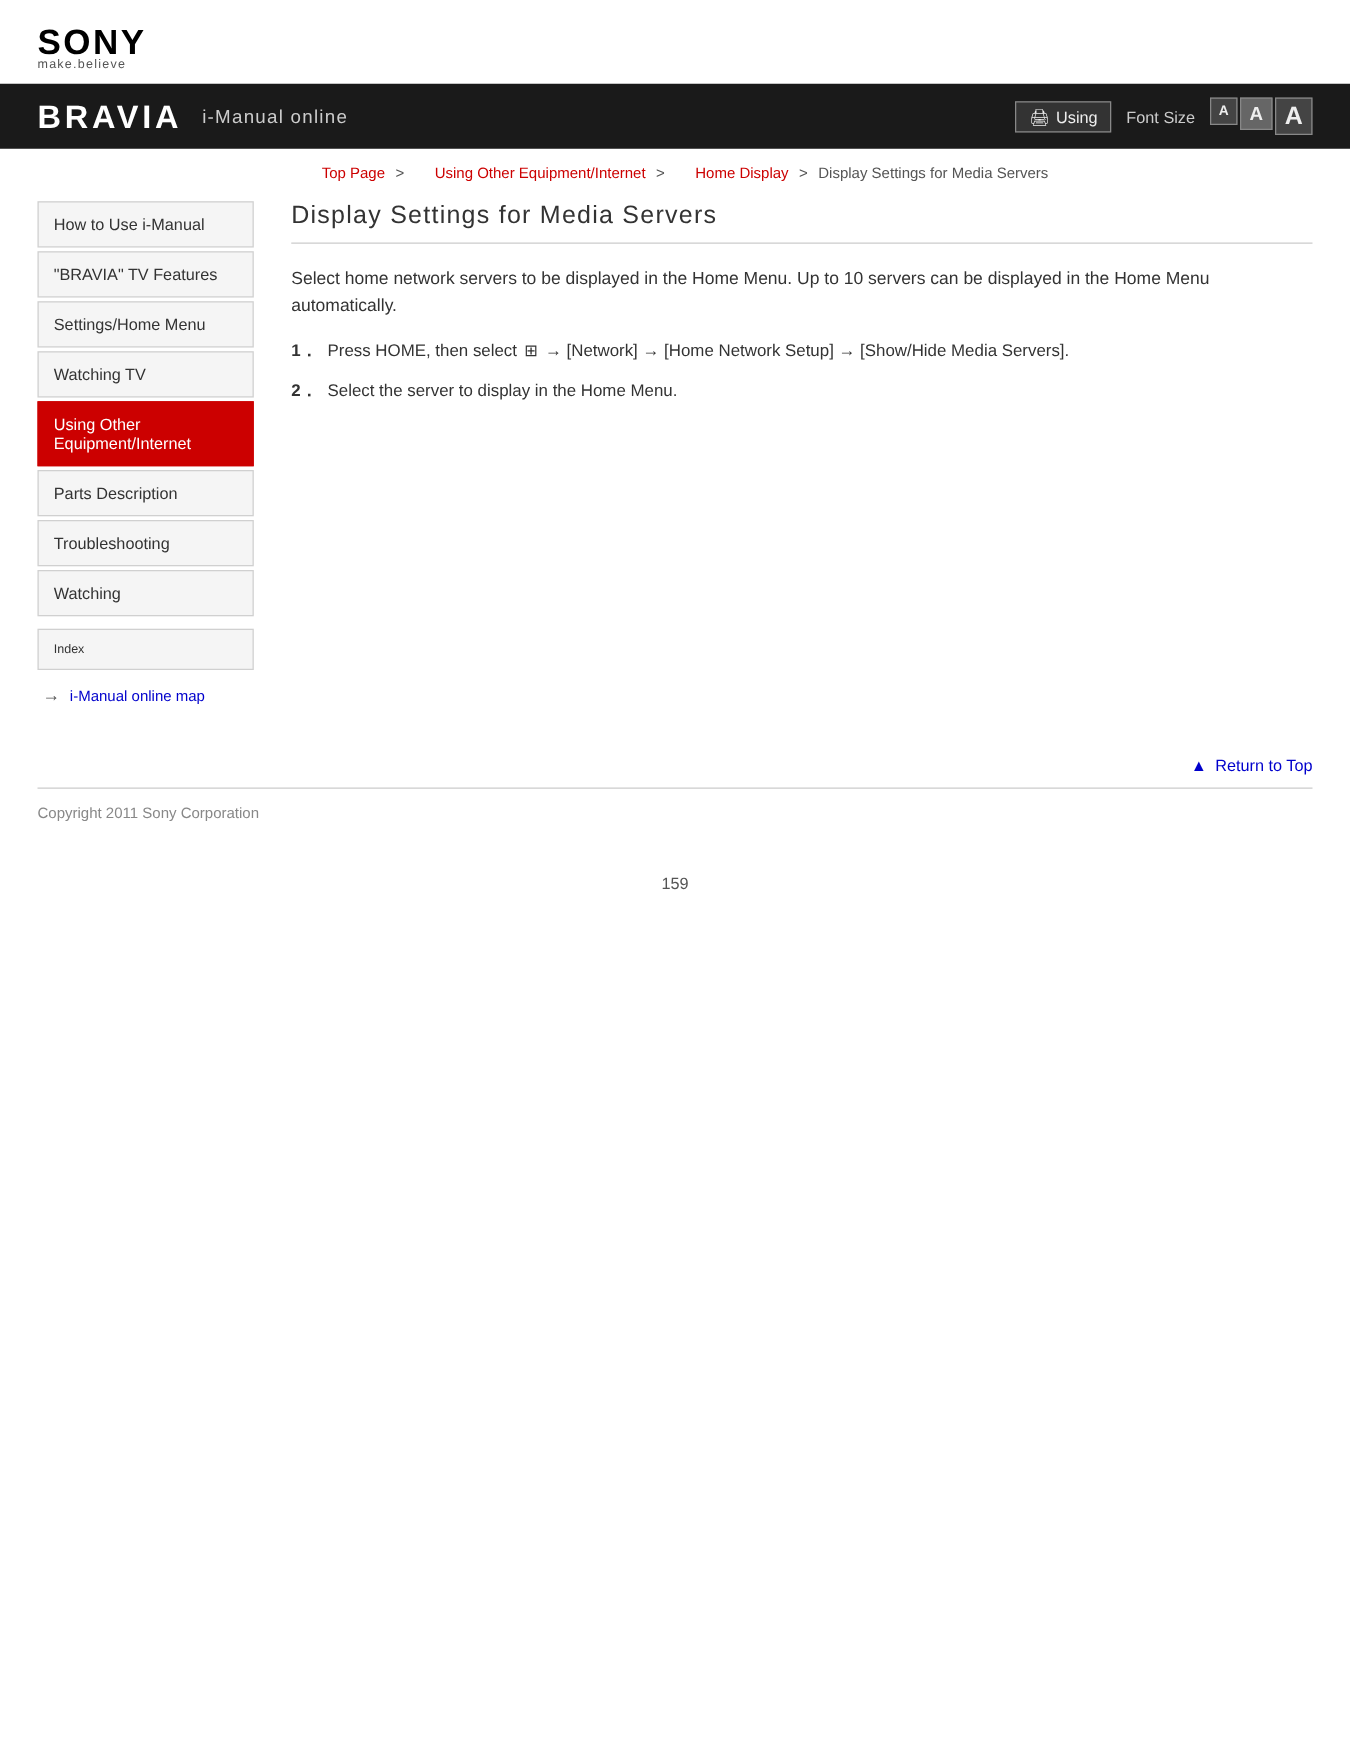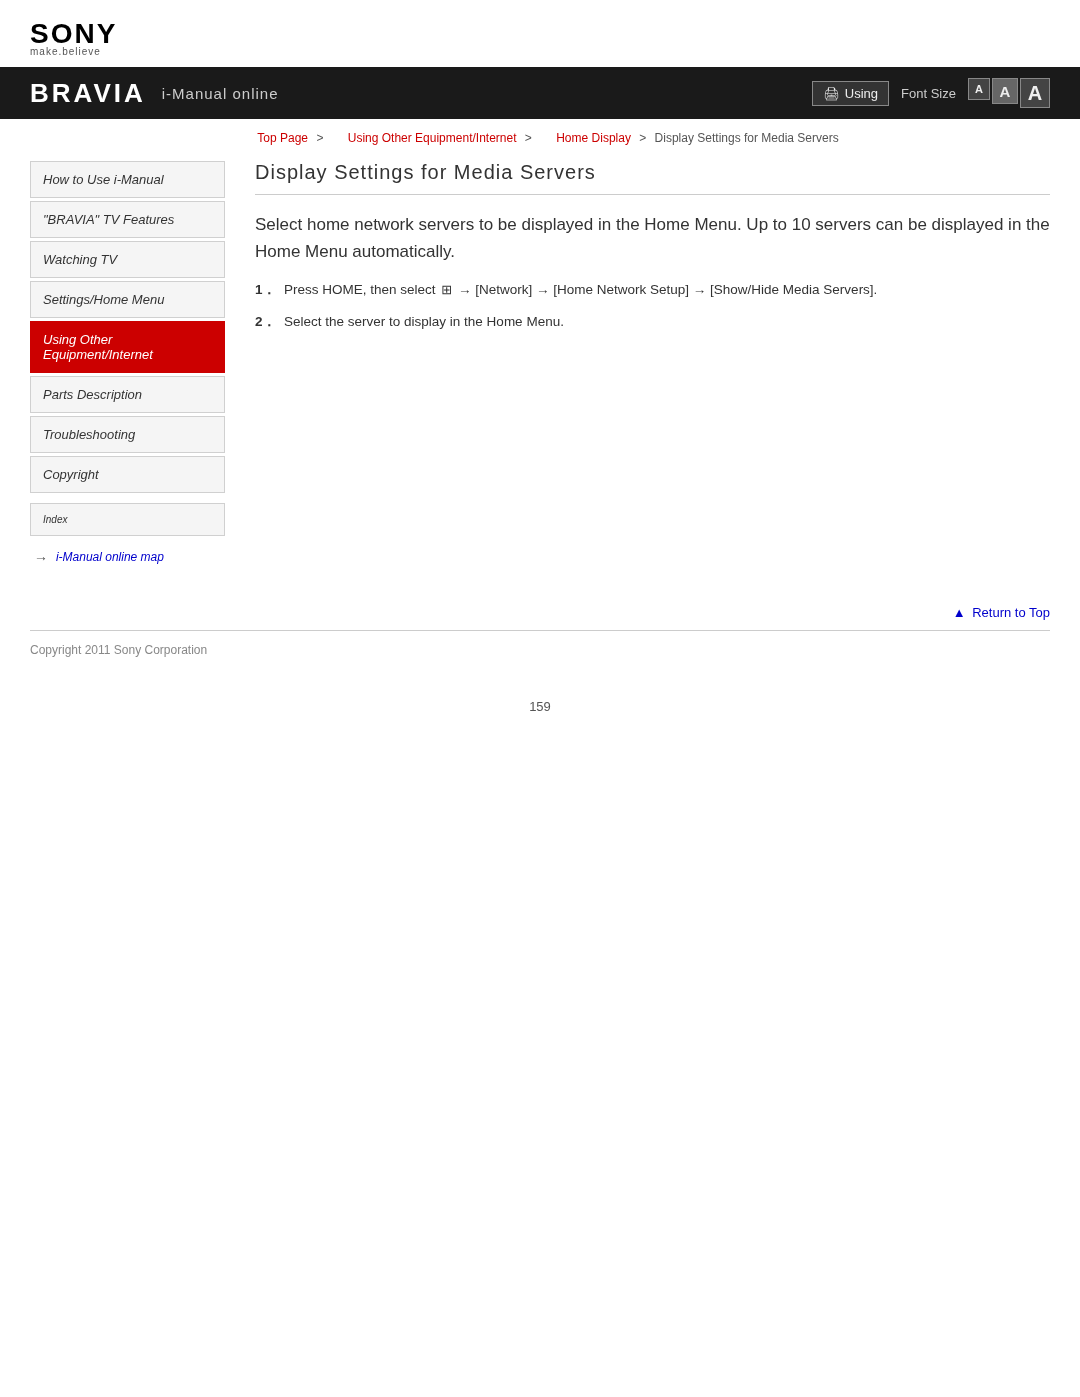--- a/index.html
+++ b/index.html
@@ -116,23 +116,22 @@
 
     
     .main-layout {
       display: flex;
       padding: 10px 30px 20px 30px;
       gap: 20px;
     }
 
     
     .sidebar {
-      width: 195px;
+      width: 173px;
       flex-shrink: 0;
-      font-style: italic;
     }
     .sidebar-item {
       border: 1px solid #d0d0d0;
       padding: 10px 12px;
       margin-bottom: 3px;
       font-size: 13px;
       color: #333;
       background: #f5f5f5;
       cursor: pointer;
     }
@@ -173,21 +172,21 @@
     .page-title {
       font-size: 20px;
       font-weight: normal;
       letter-spacing: 1px;
       color: #333;
       padding-bottom: 10px;
       border-bottom: 1px solid #ccc;
       margin-bottom: 16px;
     }
     .content-text {
-      font-size: 17px;
+      font-size: 14px;
       line-height: 1.6;
       color: #333;
       margin-bottom: 14px;
     }
     .steps-list {
       list-style: none;
       margin-left: 0;
     }
     .steps-list li {
       font-size: 13.5px;
@@ -284,36 +283,36 @@
 <div class="main-layout">
 
   <div class="sidebar">
     <div class="sidebar-item">
       <span>How to Use i-Manual</span>
     </div>
     <div class="sidebar-item">
       <span>"BRAVIA" TV Features</span>
     </div>
     <div class="sidebar-item">
+      <span>Settings/Home Menu</span>
+    </div>
+    <div class="sidebar-item">
       <span>Watching TV</span>
-    </div>
-    <div class="sidebar-item">
-      <span>Settings/Home Menu</span>
     </div>
     <div class="sidebar-item active">
       <span>Using Other Equipment/Internet</span>
     </div>
     <div class="sidebar-item">
       <span>Parts Description</span>
     </div>
     <div class="sidebar-item">
       <span>Troubleshooting</span>
     </div>
     <div class="sidebar-item">
-      <span>Copyright</span>
+      <span>Watching</span>
     </div>
 
     <div class="sidebar-index">
       <span>Index</span>
     </div>
 
     <div class="imanual-map-link">
       <span class="arrow-right">→</span>
       <a href="#">
         <span>i-Manual online map</span>

